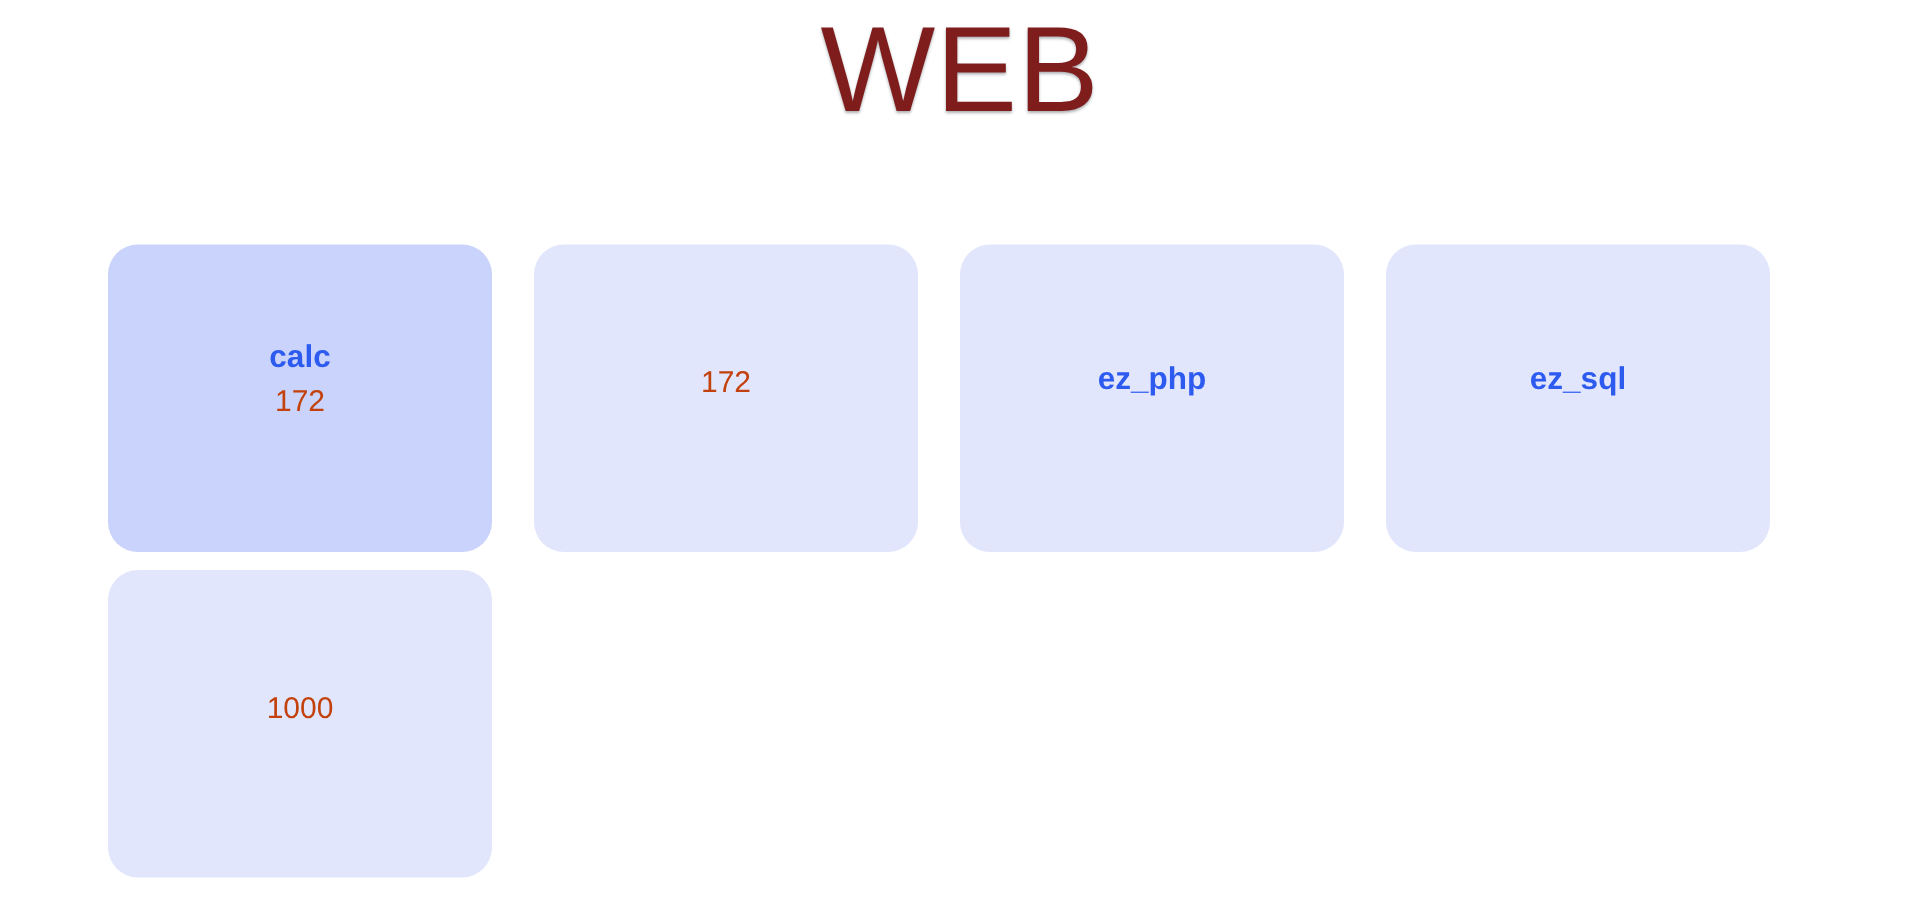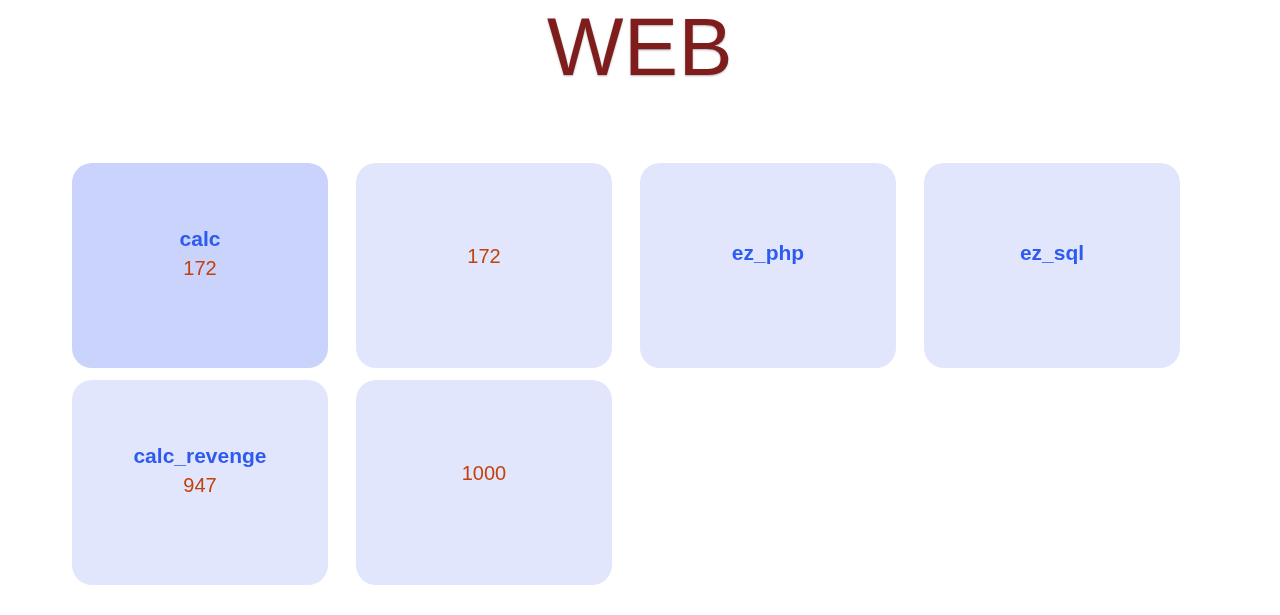--- a/index.html
+++ b/index.html
@@ -122,24 +122,18 @@
           <span class="card-name">ez_php</span>
         </div>
       </button>
       <button class="challenge-card">
         <div class="card-content">
           <span class="card-name">ez_sql</span>
         </div>
       </button>
       <button class="challenge-card">
         <div class="card-content">
-          <span class="card-name">calc_revenge</span>
-          <span class="card-score">947</span>
-        </div>
-      </button>
-      <button class="challenge-card">
-        <div class="card-content">
           <span class="card-score">1000</span>
         </div>
       </button>
     </div>
 
 </div>
 
 </body></html>

